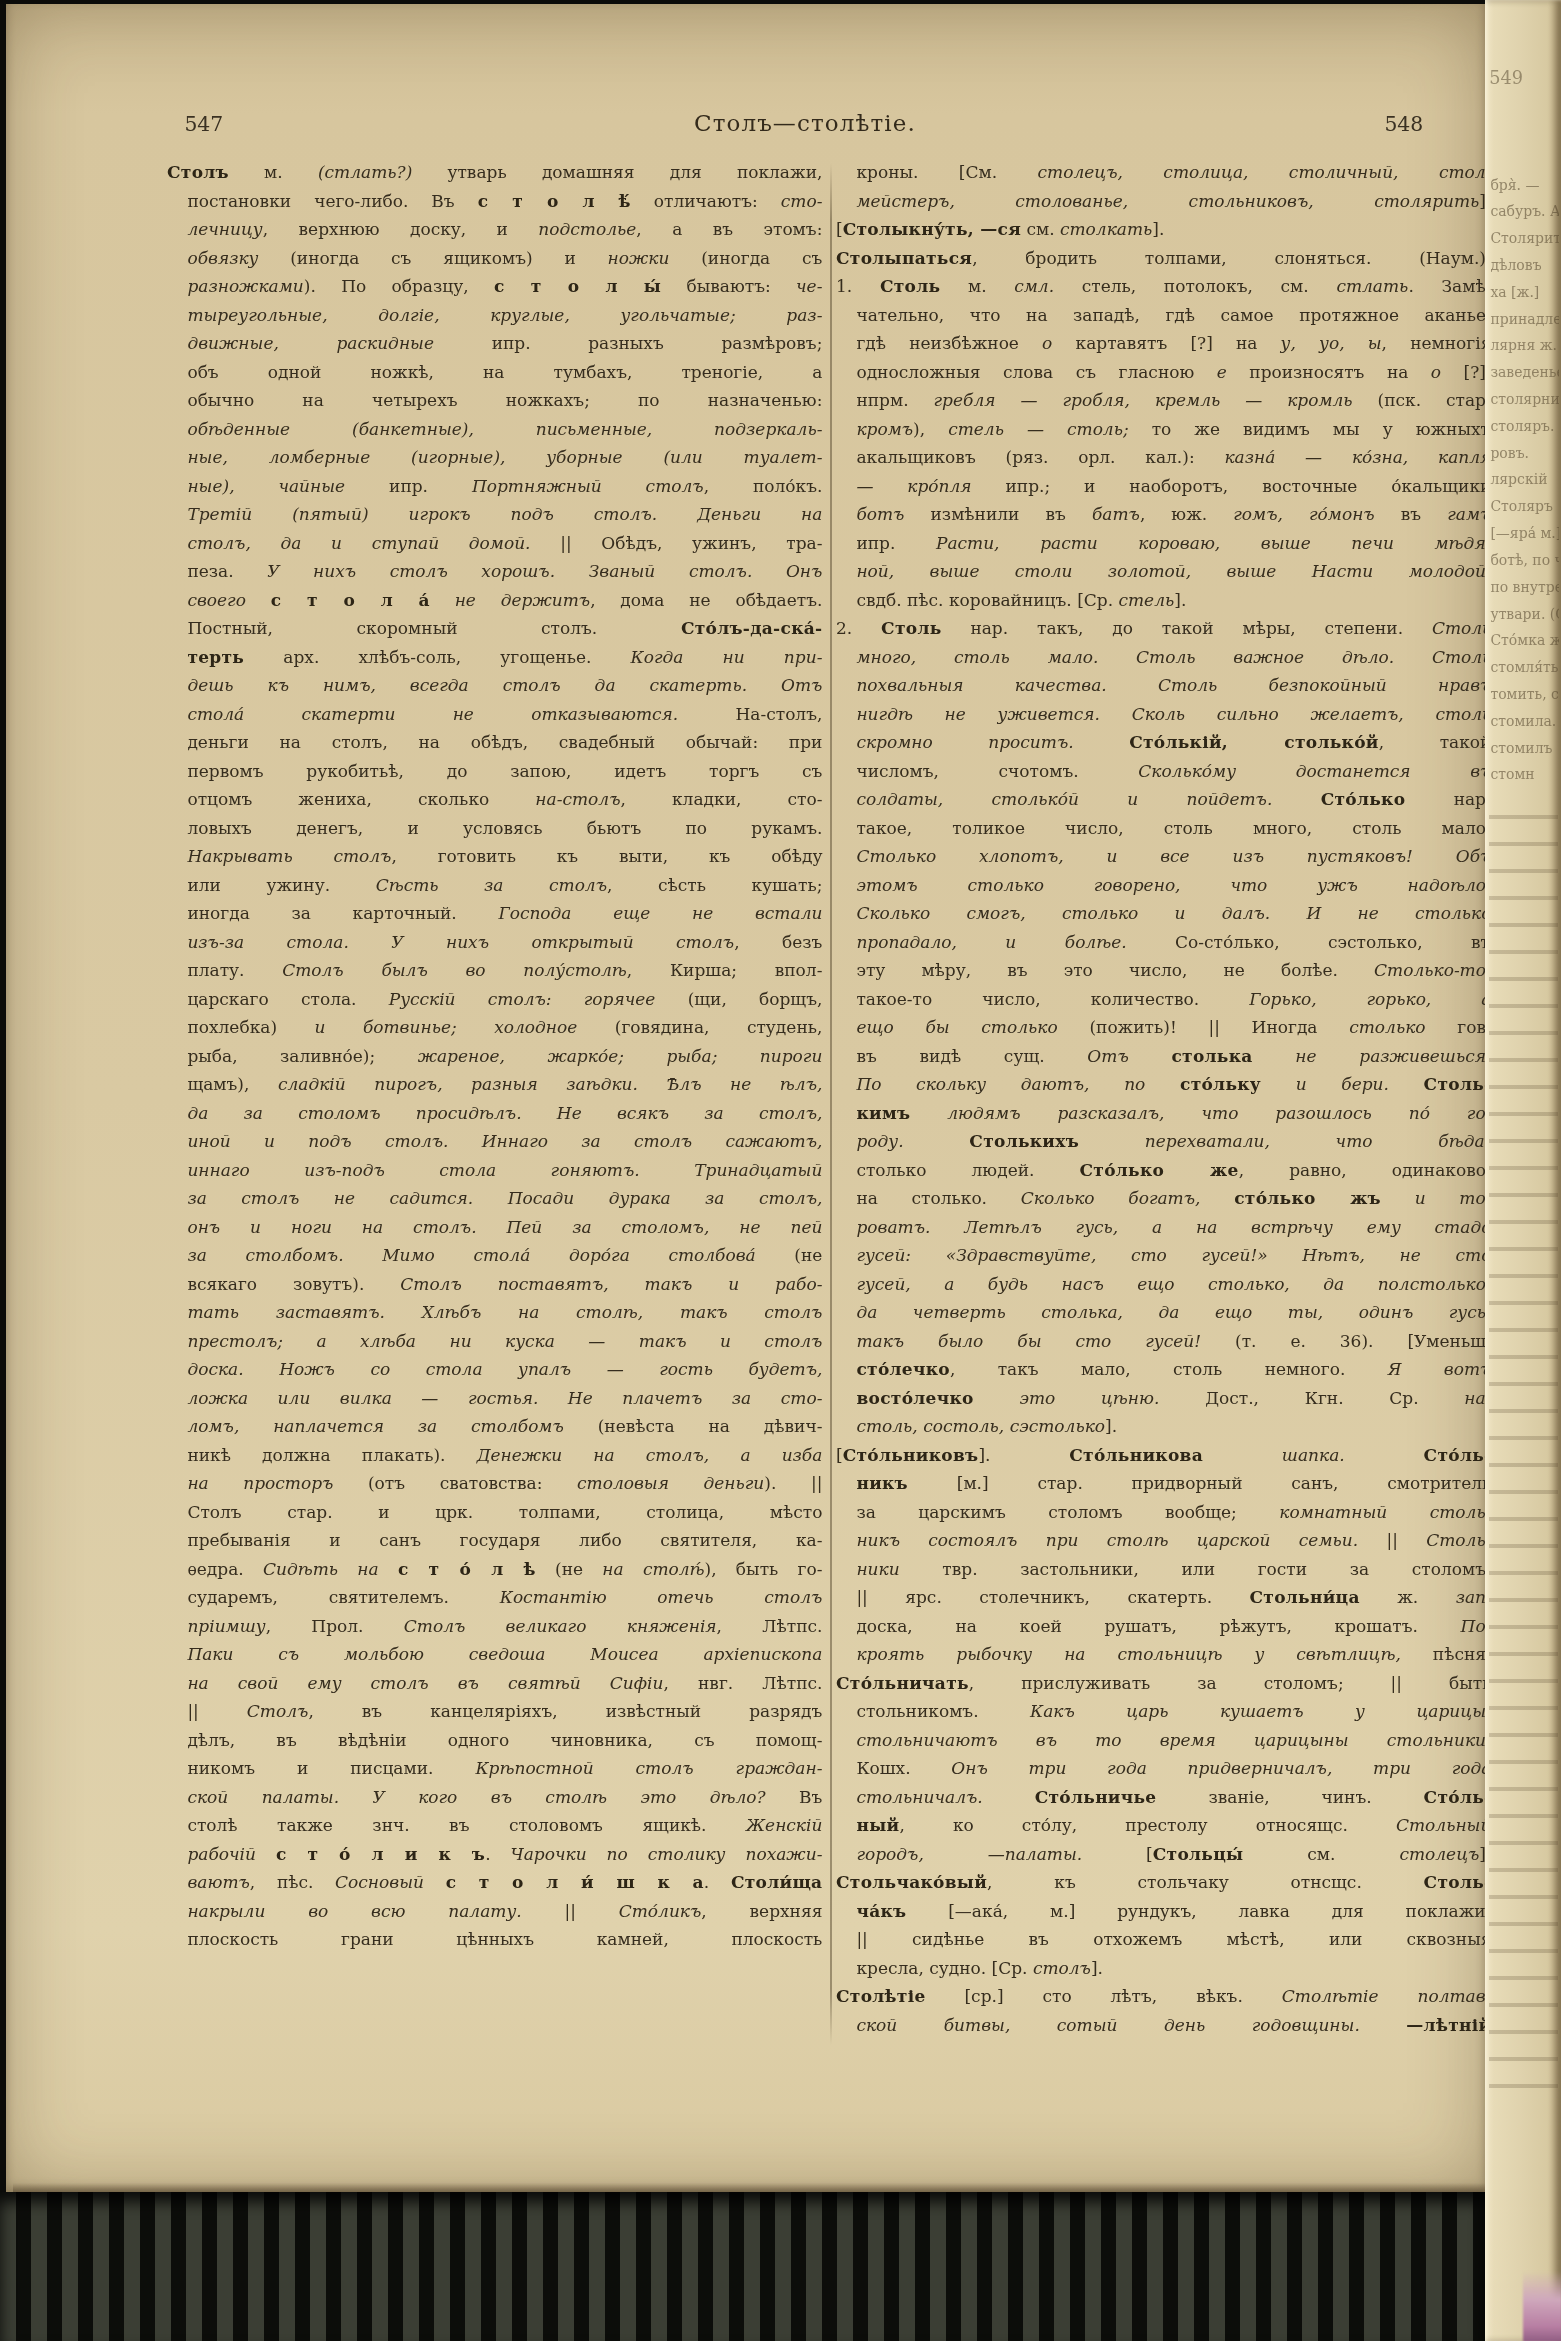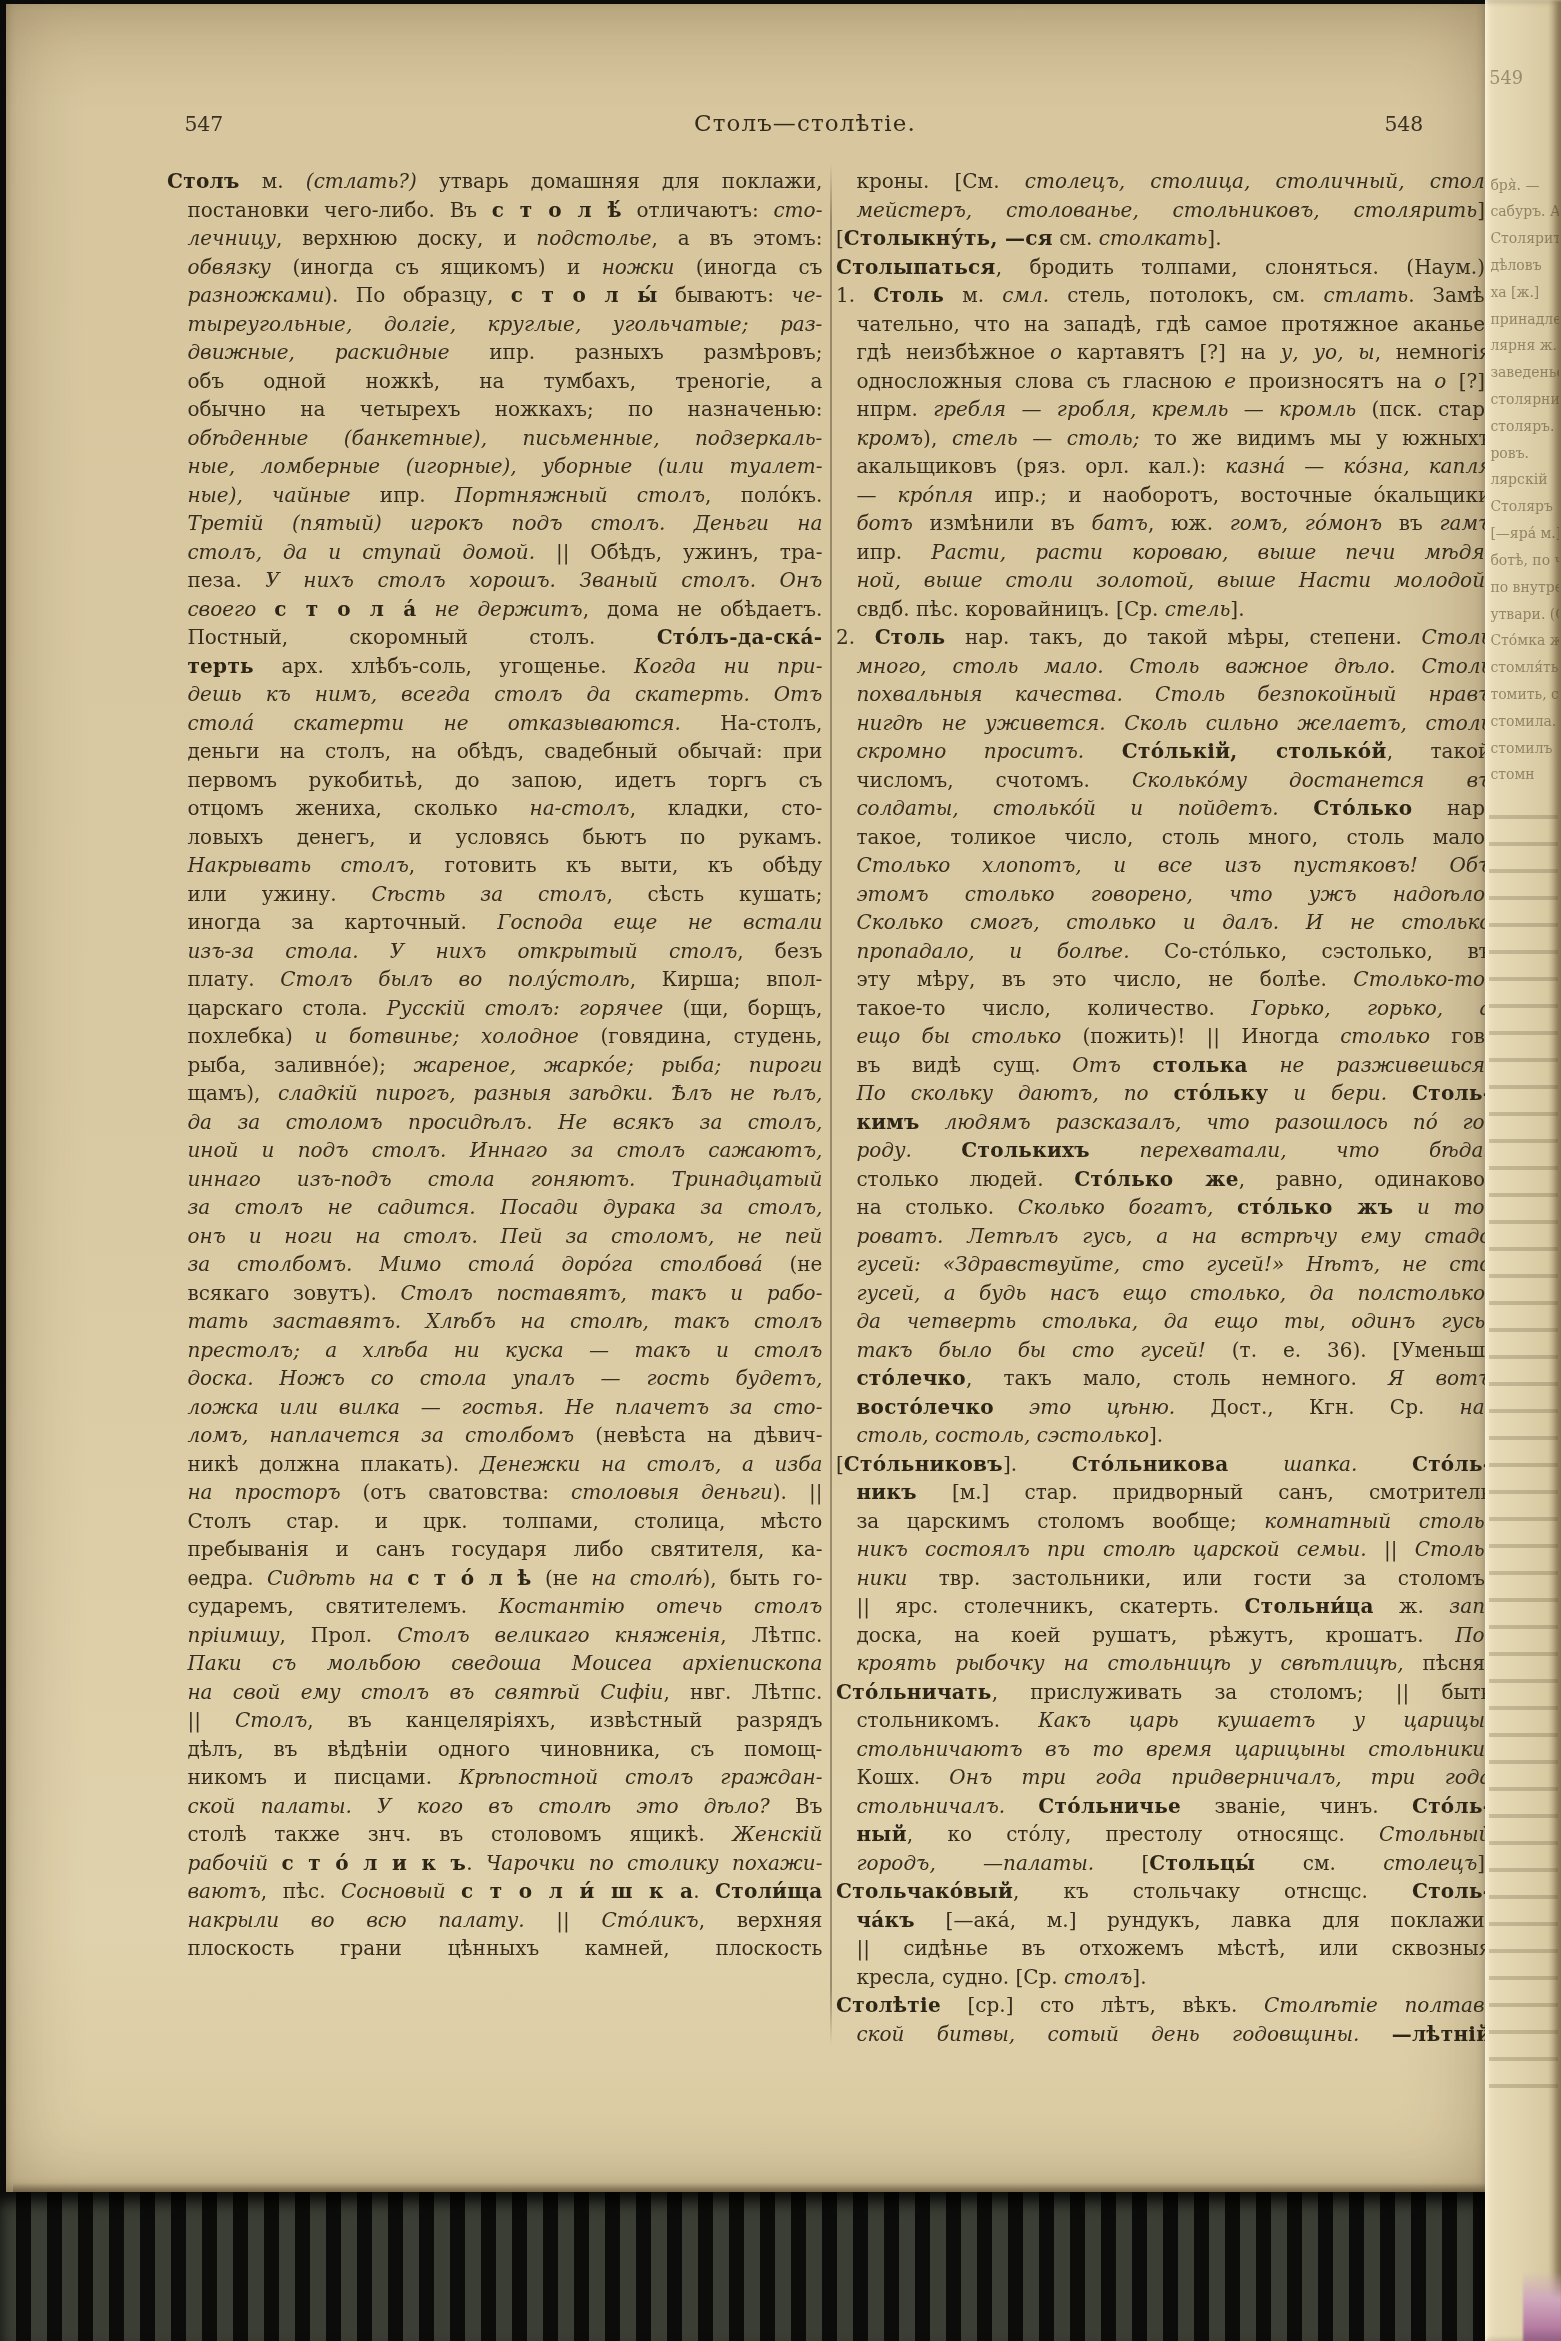--- a/index.html
+++ b/index.html
@@ -11,21 +11,21 @@
 
   .pagenum{position:absolute;top:108px;font-size:20.4px;color:#3a3122;text-align:center;}
   .pn-left{left:178px;}
   .pn-right{left:1378px;}
   .title{position:absolute;top:106px;left:611px;width:375px;text-align:center;
     font-size:23px;letter-spacing:1.1px;color:#332a1b;}
 
   .divider{position:absolute;left:824px;top:159px;width:1.6px;height:1882px;
     background:linear-gradient(180deg,rgba(88,74,48,0),rgba(88,74,48,.5) 3%,rgba(88,74,48,.5) 97%,rgba(88,74,48,0));}
 
-  .col{position:absolute;top:163px;width:635px;font-size:20px;color:#362d1e;}
+  .col{position:absolute;top:154px;width:635px;font-size:17px;color:#362d1e;}
   .col-left{left:181px;}
   .col-right{left:850px;}
   .tl{height:28.5px;line-height:28.5px;text-align:justify;text-align-last:justify;overflow:visible;}
   .tl.ent{margin-left:-20.4px;}
   .tl.ns{text-align-last:auto;}
   .tl b{font-weight:bold;letter-spacing:0.3px;color:#2d2516;}
   .tl i{font-style:italic;}
 
   .book-edge{position:absolute;left:1485px;top:0;width:76px;height:2342px;
     background:linear-gradient(90deg,#f2e8c9 0,#e7dbb7 8.6px,#e0d3ae 34px,#d7c9a1 63px,#b7a57c 76px);

